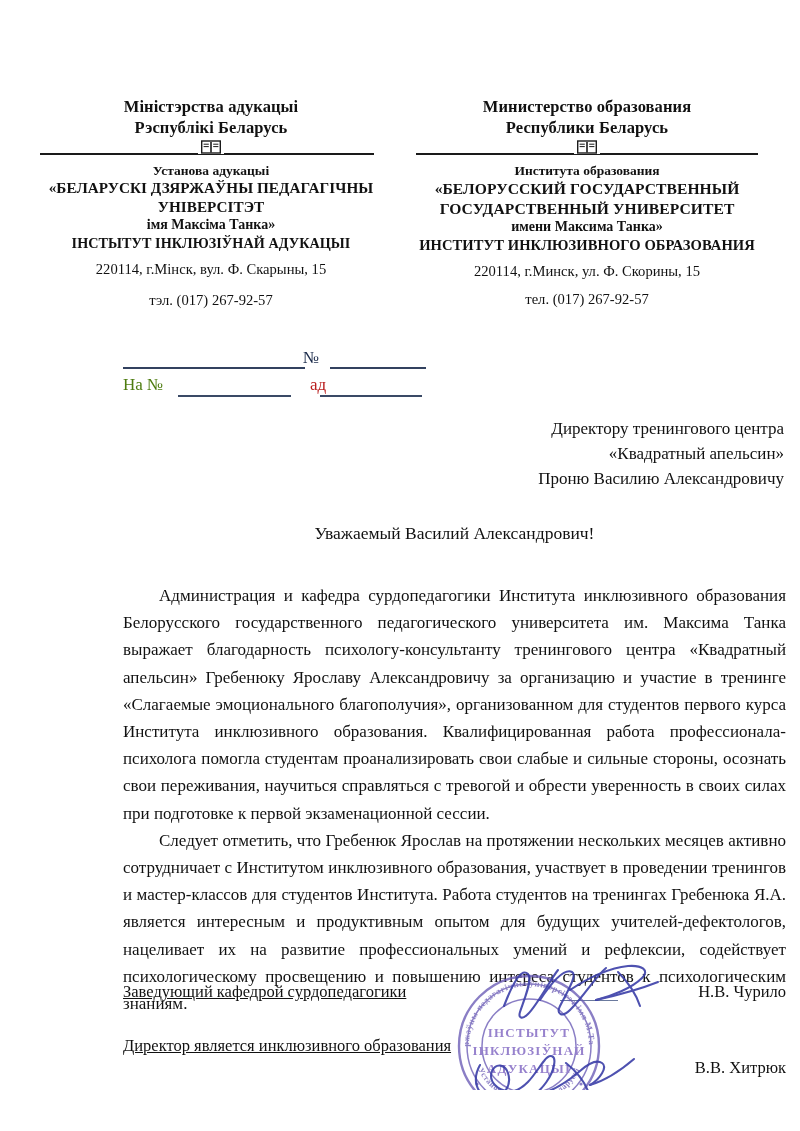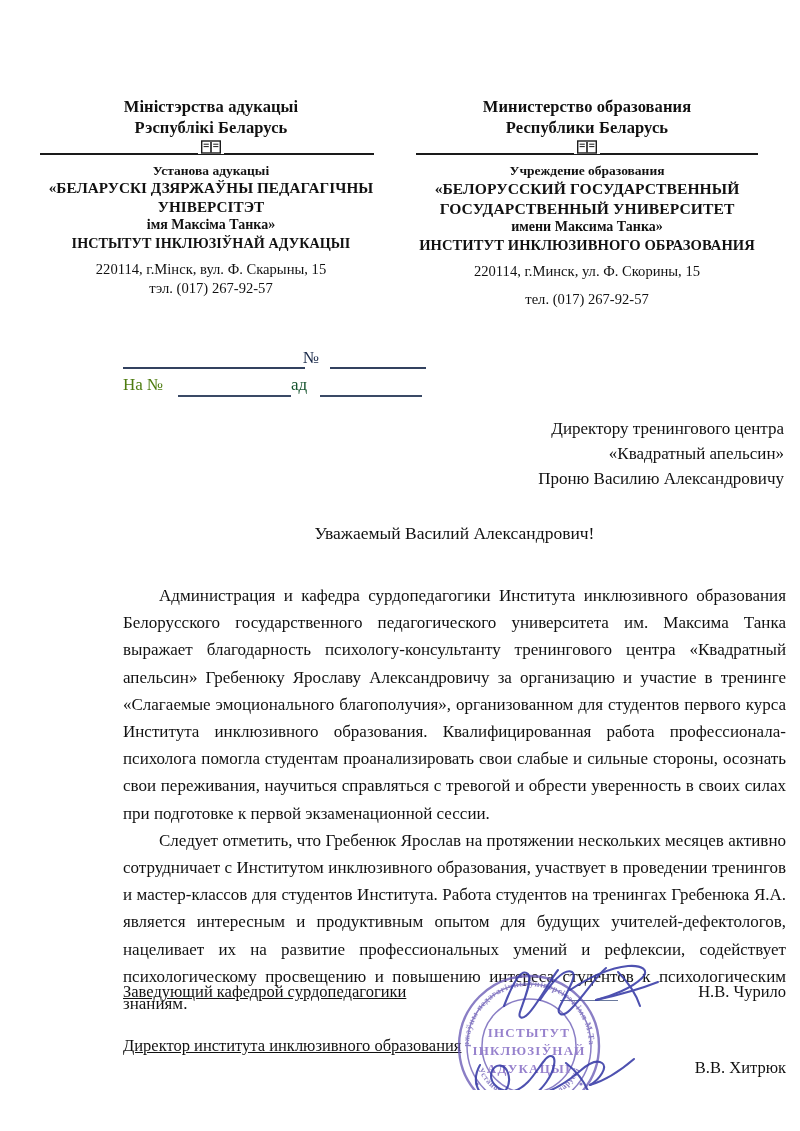--- a/index.html
+++ b/index.html
@@ -155,24 +155,24 @@
   .ref-line-c {
     position: absolute;
     left: 55px;
     top: 20px;
     width: 113px;
     height: 1.8px;
     background: #3a4a66;
   }
   .ref-ad {
     position: absolute;
-    left: 168px;
+    left: 187px;
     top: 0;
     font-size: 17px;
-    color: #14532d;
+    color: #b91c1c;
   }
   .ref-line-d {
     position: absolute;
     left: 197px;
     top: 20px;
     width: 102px;
     height: 1.8px;
     background: #3a4a66;
   }
 
@@ -286,42 +286,42 @@
           </svg>
         </div>
       </div>
 
       <div class="lh-sub">Установа адукацыі</div>
       <div class="lh-name">«БЕЛАРУСКІ ДЗЯРЖАЎНЫ ПЕДАГАГІЧНЫ</div>
       <div class="lh-name">УНІВЕРСІТЭТ</div>
       <div class="lh-imya">імя Максіма Танка»</div>
       <div class="lh-inst">ІНСТЫТУТ ІНКЛЮЗІЎНАЙ АДУКАЦЫІ</div>
       <div class="lh-addr">220114,  г.Мінск, вул. Ф. Скарыны, 15</div>
-      <div class="lh-addr" style="margin-top:0">тэл. (017) 267-92-57</div>
+      <div class="lh-addr" style="margin-top:12px">тэл. (017) 267-92-57</div>
     </div>
 
     <div class="lh-col right">
       <div class="lh-ministry">Министерство образования</div>
       <div class="lh-ministry">Республики Беларусь</div>
 
       <div class="lh-rule-wrap">
         <div class="lh-rule"></div>
         <div class="book-icon">
           <svg width="20" height="14" viewBox="0 0 20 14" aria-hidden="true">
             <rect x="0.7" y="1" width="18.6" height="12" fill="none" stroke="#1a1a1a" stroke-width="1.4"></rect>
             <line x1="10" y1="2" x2="10" y2="12.4" stroke="#1a1a1a" stroke-width="1.6"></line>
             <line x1="2.6" y1="4.2" x2="7.8" y2="4.2" stroke="#1a1a1a" stroke-width="1"></line>
             <line x1="2.6" y1="6.6" x2="7.8" y2="6.6" stroke="#1a1a1a" stroke-width="1"></line>
             <line x1="12.2" y1="4.2" x2="17.4" y2="4.2" stroke="#1a1a1a" stroke-width="1"></line>
             <line x1="12.2" y1="6.6" x2="17.4" y2="6.6" stroke="#1a1a1a" stroke-width="1"></line>
           </svg>
         </div>
       </div>
 
-      <div class="lh-sub">Учреждение образования</div>
+      <div class="lh-sub">Института образования</div>
       <div class="lh-name">«БЕЛОРУССКИЙ ГОСУДАРСТВЕННЫЙ</div>
       <div class="lh-name">ГОСУДАРСТВЕННЫЙ  УНИВЕРСИТЕТ</div>
       <div class="lh-imya">имени Максима Танка»</div>
       <div class="lh-inst">ИНСТИТУТ ИНКЛЮЗИВНОГО ОБРАЗОВАНИЯ</div>
       <div class="lh-addr">220114, г.Минск, ул. Ф. Скорины, 15</div>
       <div class="lh-addr" style="margin-top:9px">тел. (017) 267-92-57</div>
     </div>
   </div>
 
   <div class="refblock">
@@ -350,21 +350,21 @@
     <p>Администрация и кафедра сурдопедагогики Института инклюзивного образования  Белорусского государственного педагогического университета им. Максима Танка выражает благодарность психологу-консультанту тренингового центра «Квадратный апельсин» Гребенюку Ярославу Александровичу за организацию и участие в тренинге «Слагаемые эмоционального благополучия», организованном для студентов первого курса Института инклюзивного образования. Квалифицированная работа профессионала-психолога помогла студентам проанализировать свои слабые и сильные стороны, осознать свои переживания, научиться справляться с тревогой и обрести уверенность в своих силах при подготовке к первой экзаменационной сессии.</p>
     <p>Следует отметить, что Гребенюк Ярослав на протяжении нескольких месяцев активно сотрудничает с Институтом инклюзивного образования, участвует в проведении тренингов и мастер-классов для студентов Института. Работа студентов на тренингах Гребенюка Я.А. является интересным и продуктивным опытом для будущих учителей-дефектологов, нацеливает их на развитие профессиональных умений и рефлексии, содействует психологическому просвещению и повышению интереса студентов к психологическим знаниям.</p>
   </div>
 
   <div class="signatures">
     <div class="sig-row first">
       <div class="sig-title">Заведующий кафедрой сурдопедагогики</div>
       <div class="sig-name">Н.В. Чурило</div>
     </div>
     <div class="sig-row second">
-      <div class="sig-title">Директор института инклюзивного образования</div>
+      <div class="sig-title">Директор является инклюзивного образования</div>
       <div class="sig-name">В.В. Хитрюк</div>
     </div>
   </div>
 
   <div class="sig-leader"></div>
 
   <div class="stamp">
     <svg width="164" height="164" viewBox="0 0 164 164" aria-hidden="true">
       <defs>
         <path id="arcTop" d="M 22,82 A 60,60 0 0 1 142,82"></path>

